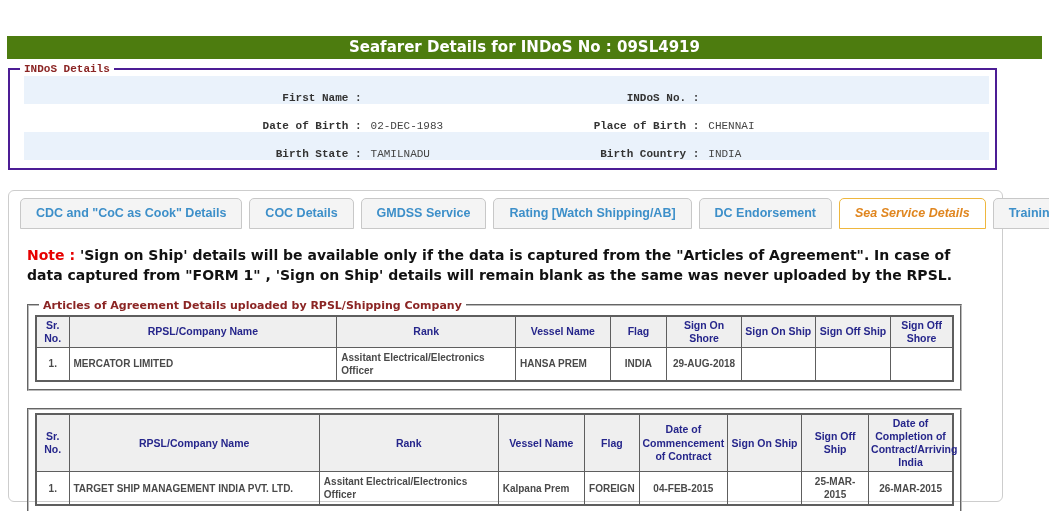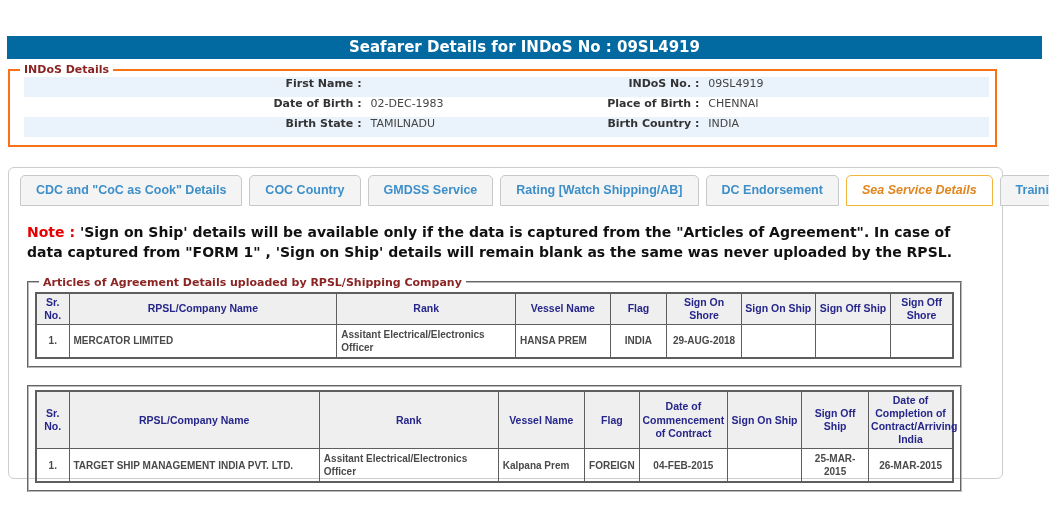--- a/index.html
+++ b/index.html
@@ -5,33 +5,34 @@
   * { box-sizing: border-box; margin: 0; padding: 0; }
   html, body { background: #ffffff; }
   body {
     width: 1049px; height: 511px; overflow: hidden; position: relative;
     font-family: "DejaVu Sans", sans-serif; font-size: 11px; color: #333;
   }
 
   
   .title-bar {
     margin: 36px 7px 0 7px; height: 23px; line-height: 23px;
-    background: #0369a1; color: #ffffff; text-align: center;
+    background: #4d7c0f; color: #ffffff; text-align: center;
     font-size: 15px; font-weight: bold;
   }
 
   
   fieldset.indos-fs {
-    margin: 4px 52px 0 8px; border: 2px solid #f97316;
+    margin: 4px 52px 0 8px; border: 2px solid #4c1d95;
     padding: 1px 6px 8px 6px;
+    font-family: Liberation Mono, monospace;
   }
   fieldset.indos-fs legend, fieldset.data-fs legend {
     color: #8B2524; font-weight: bold; font-size: 11px; padding: 0 4px; margin-left: 4px;
   }
-  .indos-row { display: flex; align-items: flex-start; height: 20px; margin-left: 8px; }
+  .indos-row { display: flex; align-items: flex-end; height: 28px; margin-left: 8px; }
   .indos-row:nth-child(odd) { background: #EAF2FB; }
   .indos-row .lbl-left  { width: 35.5%; text-align: right; font-weight: bold; color: #333; padding-right: 5px; }
   .indos-row .val-left  { width: 16.5%; text-align: left; color: #444; padding-left: 4px; }
   .indos-row .lbl-right { width: 18.5%; text-align: right; font-weight: bold; color: #333; padding-right: 5px; }
   .indos-row .val-right { flex: 1; text-align: left; color: #444; padding-left: 4px; }
 
   
   .tab-panel {
     margin: 20px 46px 0 8px; height: 312px;
     border: 1px solid #CDCDCD; border-radius: 6px; background: #fff;
@@ -99,41 +100,40 @@
 
 <div class="title-bar">Seafarer Details for INDoS No : 09SL4919</div>
 
 <fieldset class="indos-fs">
   <legend>INDoS Details</legend>
   <div>
       <div class="indos-row">
         <div class="lbl-left">First Name :</div>
         <div class="val-left"></div>
         <div class="lbl-right">INDoS No. :</div>
-        <div class="val-right">09SL4919</div>
       </div>
       <div class="indos-row">
         <div class="lbl-left">Date of Birth :</div>
         <div class="val-left">02-DEC-1983</div>
         <div class="lbl-right">Place of Birth :</div>
         <div class="val-right">CHENNAI</div>
       </div>
       <div class="indos-row">
         <div class="lbl-left">Birth State :</div>
         <div class="val-left">TAMILNADU</div>
         <div class="lbl-right">Birth Country :</div>
         <div class="val-right">INDIA</div>
       </div>
     </div>
 </fieldset>
 
 <div class="tab-panel">
   <div class="tab-bar">
       <div class="tab">CDC and "CoC as Cook" Details</div>
-      <div class="tab">COC Country</div>
+      <div class="tab">COC Details</div>
       <div class="tab">GMDSS Service</div>
       <div class="tab">Rating [Watch Shipping/AB]</div>
       <div class="tab">DC Endorsement</div>
       <div class="tab active">Sea Service Details</div>
       <div class="tab">Training Details</div>
     </div>
 
   <div class="note">
     <span class="note-prefix">Note :</span>
     <span>'Sign on Ship' details will be available only if the data is captured from the "Articles of Agreement". In case of data captured from "FORM 1" , 'Sign on Ship' details will remain blank as the same was never uploaded by the RPSL.</span>

